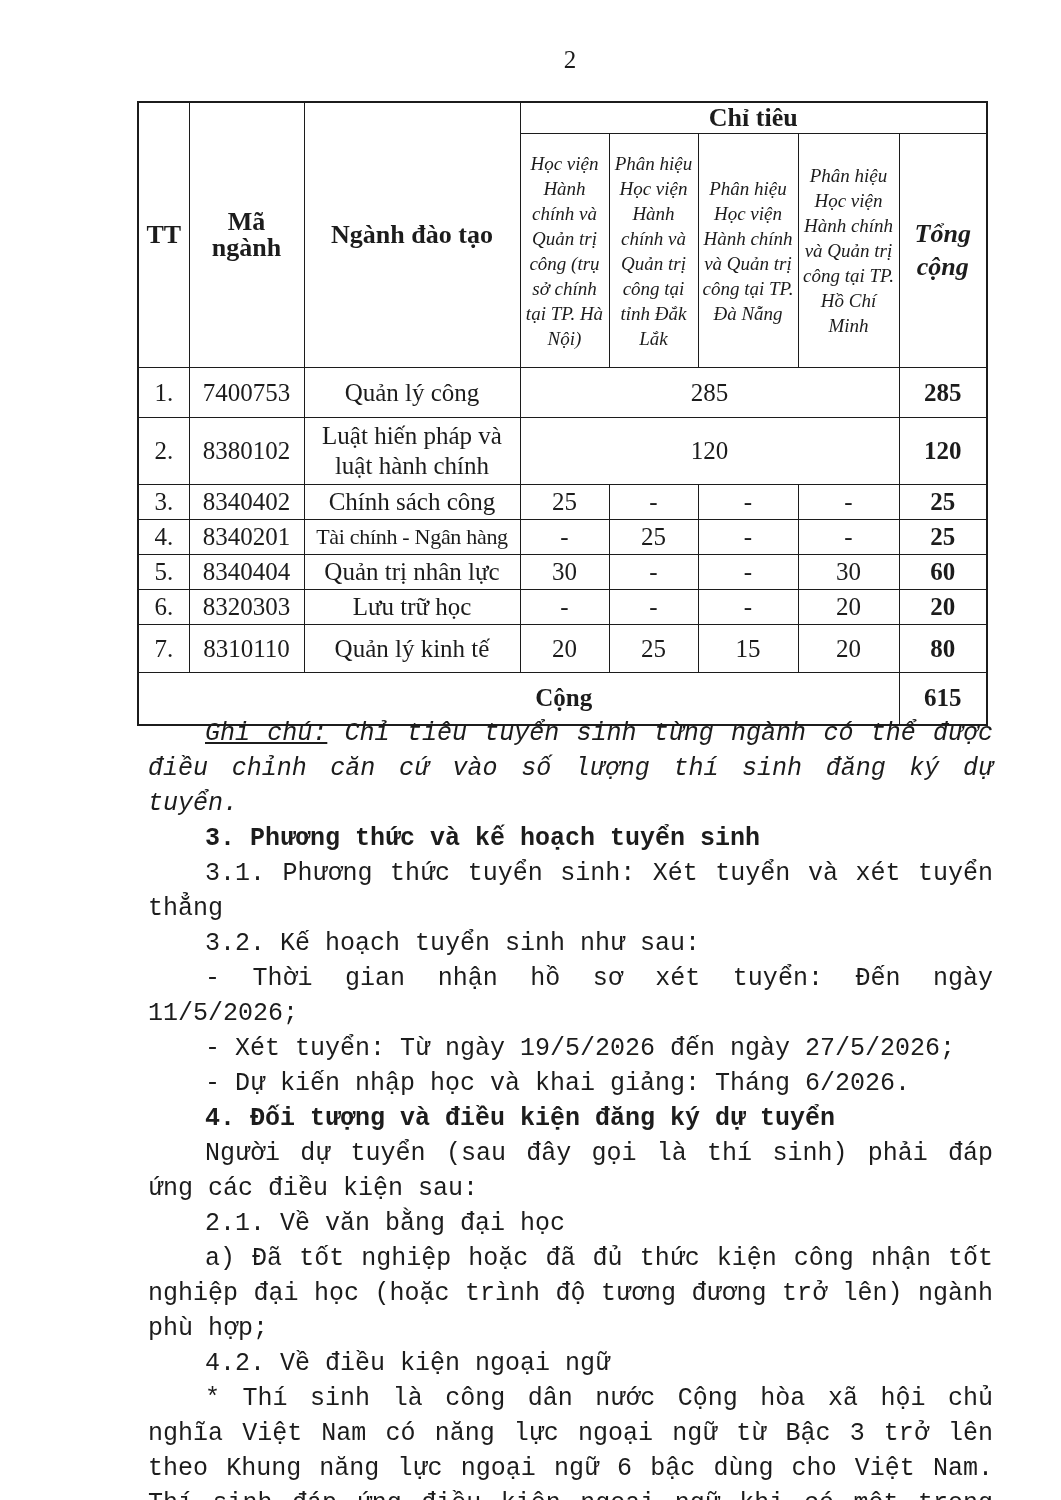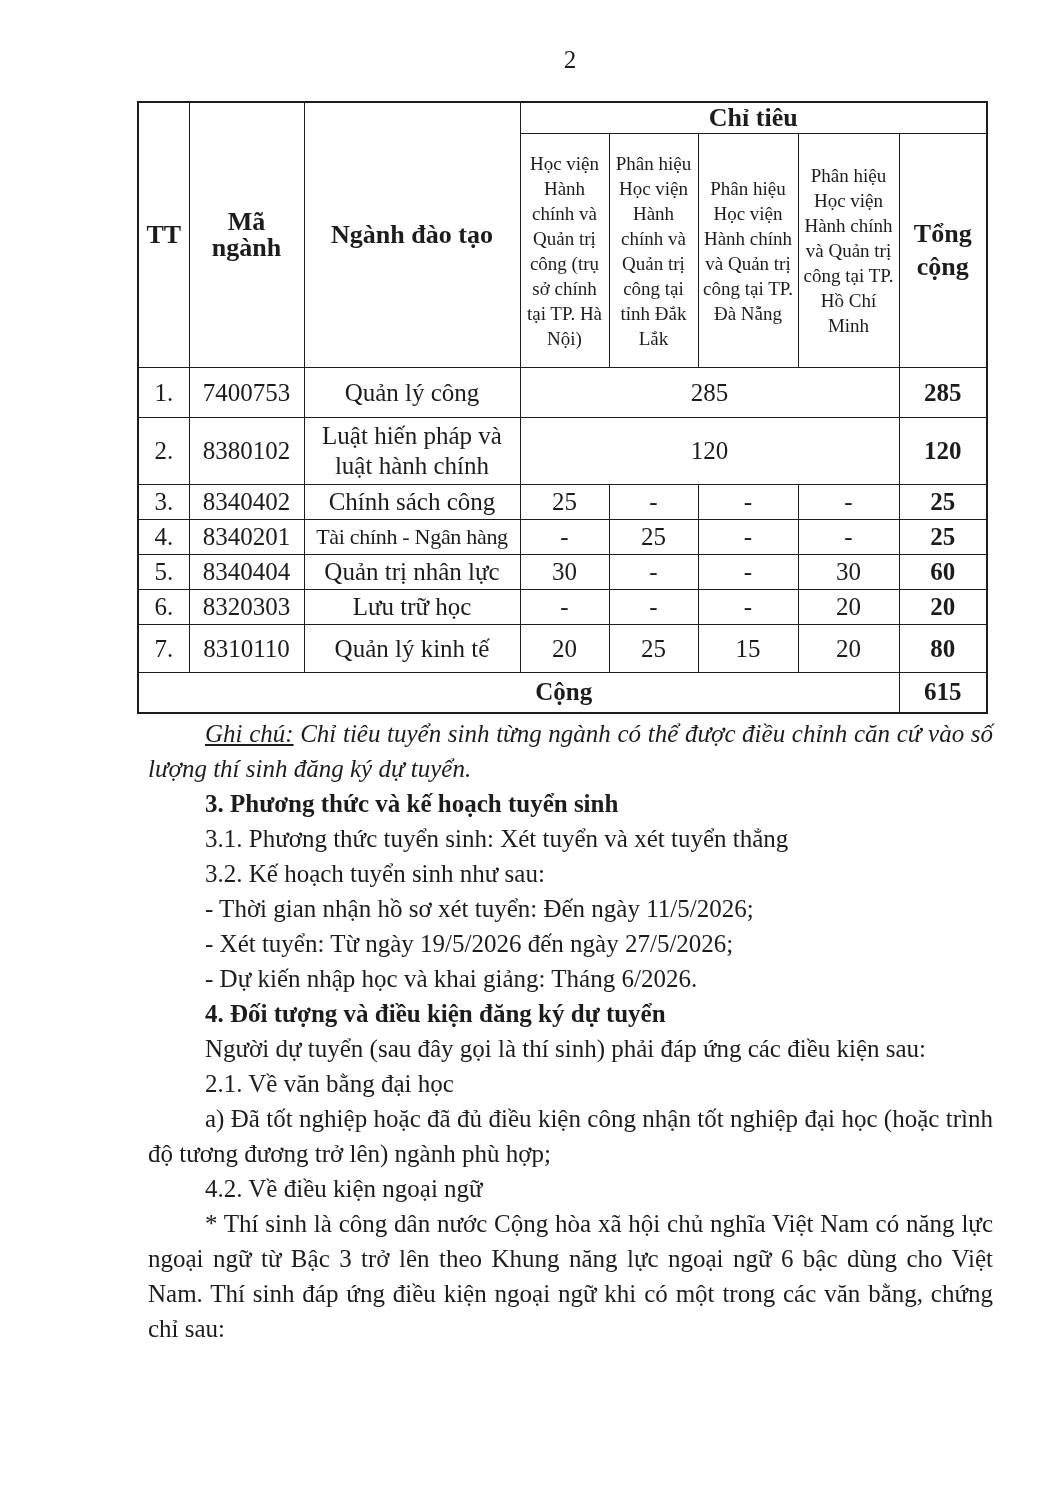--- a/index.html
+++ b/index.html
@@ -33,54 +33,54 @@
   }
   table.quota th, table.quota td {
     border: 1px solid #1c1c1c;
     vertical-align: middle;
     text-align: center;
     overflow: hidden;
   }
   th.main-h { font-size: 26px; font-weight: bold; line-height: 1.25; padding: 2px; }
   tr.h-top { height: 29px; }
   tr.h-top th { line-height: 1.0; margin-top: 20px; }
-  tr.h-sub { height: 234px; }
+  tr.h-sub { height: 234px; font-style: italic; }
   th.campus {
     font-size: 19px;
     font-weight: normal;
     line-height: 25px;
     padding: 2px 3px;
   }
   td.tt { font-size: 25px; }
   td.code { font-size: 25px; }
   td.name { font-size: 25px; text-align: left; padding-left: 0; line-height: 1.2; }
   td.name.tight { font-size: 22px; white-space: nowrap; letter-spacing: -0.3px; }
   td.val { font-size: 25px; }
   td.total { font-size: 25px; font-weight: bold; }
   tr.r1 { height: 50px; }
   tr.r2 { height: 67px; }
   tr.r-s { height: 35px; }
   tr.r7 { height: 48px; }
-  tr.foot { height: 40px; }
+  tr.foot { height: 52px; }
   td.foot-label {
     font-size: 25px;
     font-weight: bold;
     text-align: left;
     padding-left: 90px;
   }
   .body-text {
     position: absolute;
     top: 716px;
     left: 148px;
     width: 845px;
     font-size: 25px;
     line-height: 35px;
     text-align: justify;
   }
-  .body-text p { text-indent: 57px; }
+  .body-text p { text-indent: 57px; font-family: Liberation Mono, monospace; }
   p.note { font-style: italic; }
   .note-label { text-decoration: underline; }
   p.h-bold { font-weight: bold; }
 </style>
 </head>
 <body>
 
 <div class="page">
 
   <div class="page-number">2</div>
@@ -193,18 +193,18 @@
     <p class="note"><span class="note-label">Ghi chú:</span><span> Chỉ tiêu tuyển sinh từng ngành có thể được điều chỉnh căn cứ vào số lượng thí sinh đăng ký dự tuyển.</span></p>
     <p class="h-bold">3. Phương thức và kế hoạch tuyển sinh</p>
     <p>3.1. Phương thức tuyển sinh: Xét tuyển và xét tuyển thẳng</p>
     <p>3.2. Kế hoạch tuyển sinh như sau:</p>
     <p>- Thời gian nhận hồ sơ xét tuyển: Đến ngày 11/5/2026;</p>
     <p>- Xét tuyển: Từ ngày 19/5/2026 đến ngày 27/5/2026;</p>
     <p>- Dự kiến nhập học và khai giảng: Tháng 6/2026.</p>
     <p class="h-bold">4. Đối tượng và điều kiện đăng ký dự tuyển</p>
     <p>Người dự tuyển (sau đây gọi là thí sinh) phải đáp ứng các điều kiện sau:</p>
     <p>2.1. Về văn bằng đại học</p>
-    <p>a) Đã tốt nghiệp hoặc đã đủ điều kiện công nhận tốt nghiệp đại học (hoặc trình độ tương đương trở lên) ngành phù hợp;</p>
+    <p>a) Đã tốt nghiệp hoặc đã đủ thức kiện công nhận tốt nghiệp đại học (hoặc trình độ tương đương trở lên) ngành phù hợp;</p>
     <p>4.2. Về điều kiện ngoại ngữ</p>
     <p>* Thí sinh là công dân nước Cộng hòa xã hội chủ nghĩa Việt Nam có năng lực ngoại ngữ từ Bậc 3 trở lên theo Khung năng lực ngoại ngữ 6 bậc dùng cho Việt Nam. Thí sinh đáp ứng điều kiện ngoại ngữ khi có một trong các văn bằng, chứng chỉ sau:</p>
   </div>
 
 </div>
 
 </body></html>

